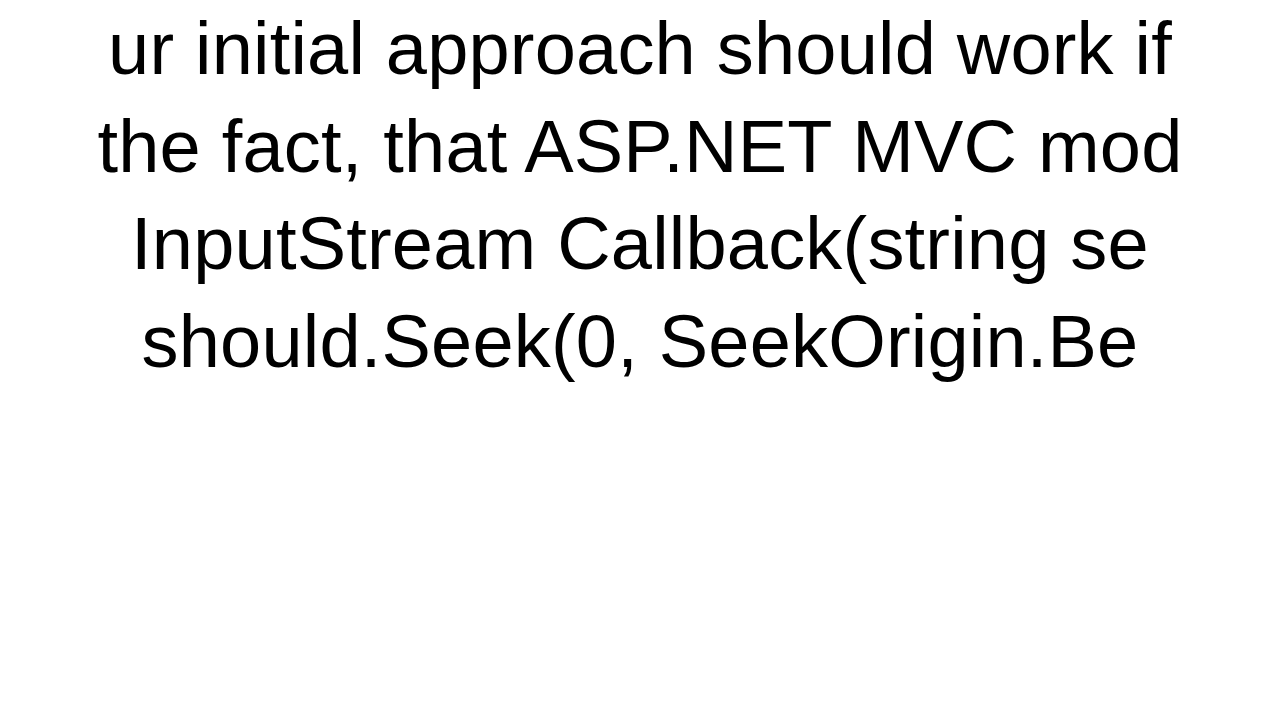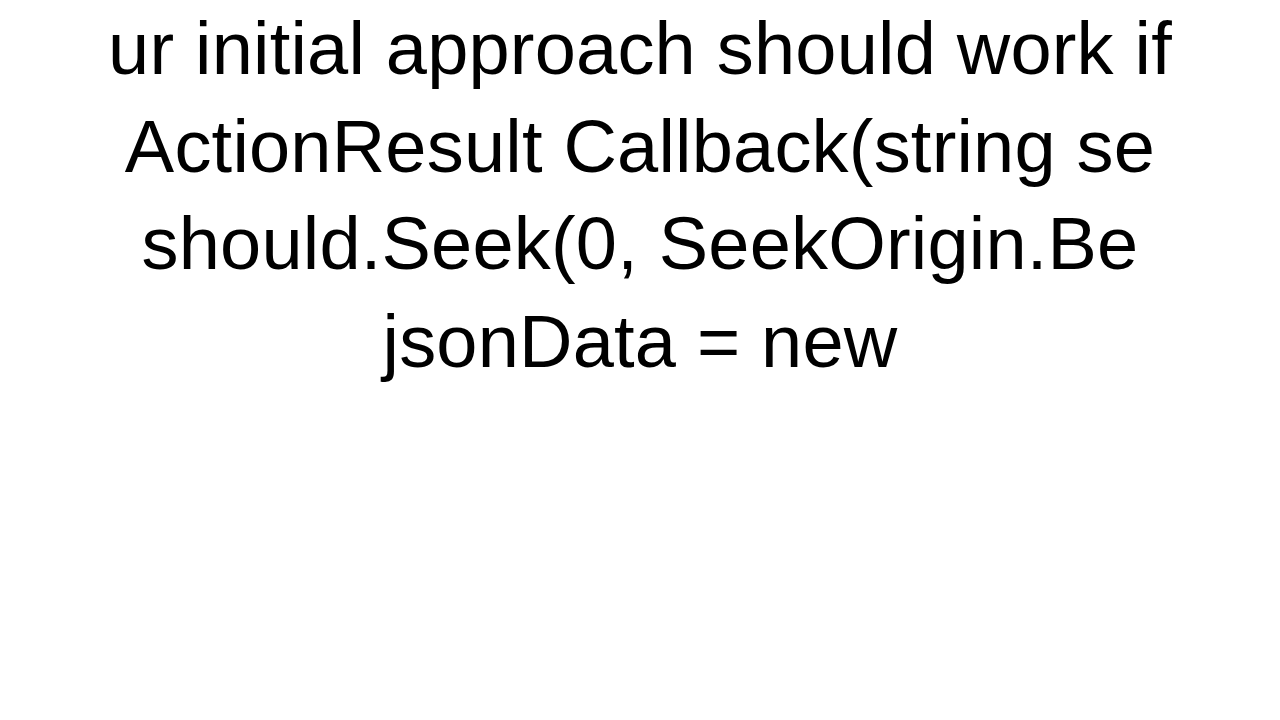--- a/index.html
+++ b/index.html
@@ -27,16 +27,16 @@
     white-space: nowrap;
     text-align: center;
     letter-spacing: 0.2px;
   }
 </style>
 </head>
 <body>
 
 <div class="container">
   <div class="line">ur initial approach should work if</div>
-  <div class="line"> ActionResult Callback(string se</div>
+  <div class="line">the fact, that ASP.NET MVC mod</div>
+  <div class="line"> InputStream Callback(string se</div>
   <div class="line">should.Seek(0, SeekOrigin.Be</div>
-  <div class="line">jsonData = new</div>
 </div>
 
 </body></html>

